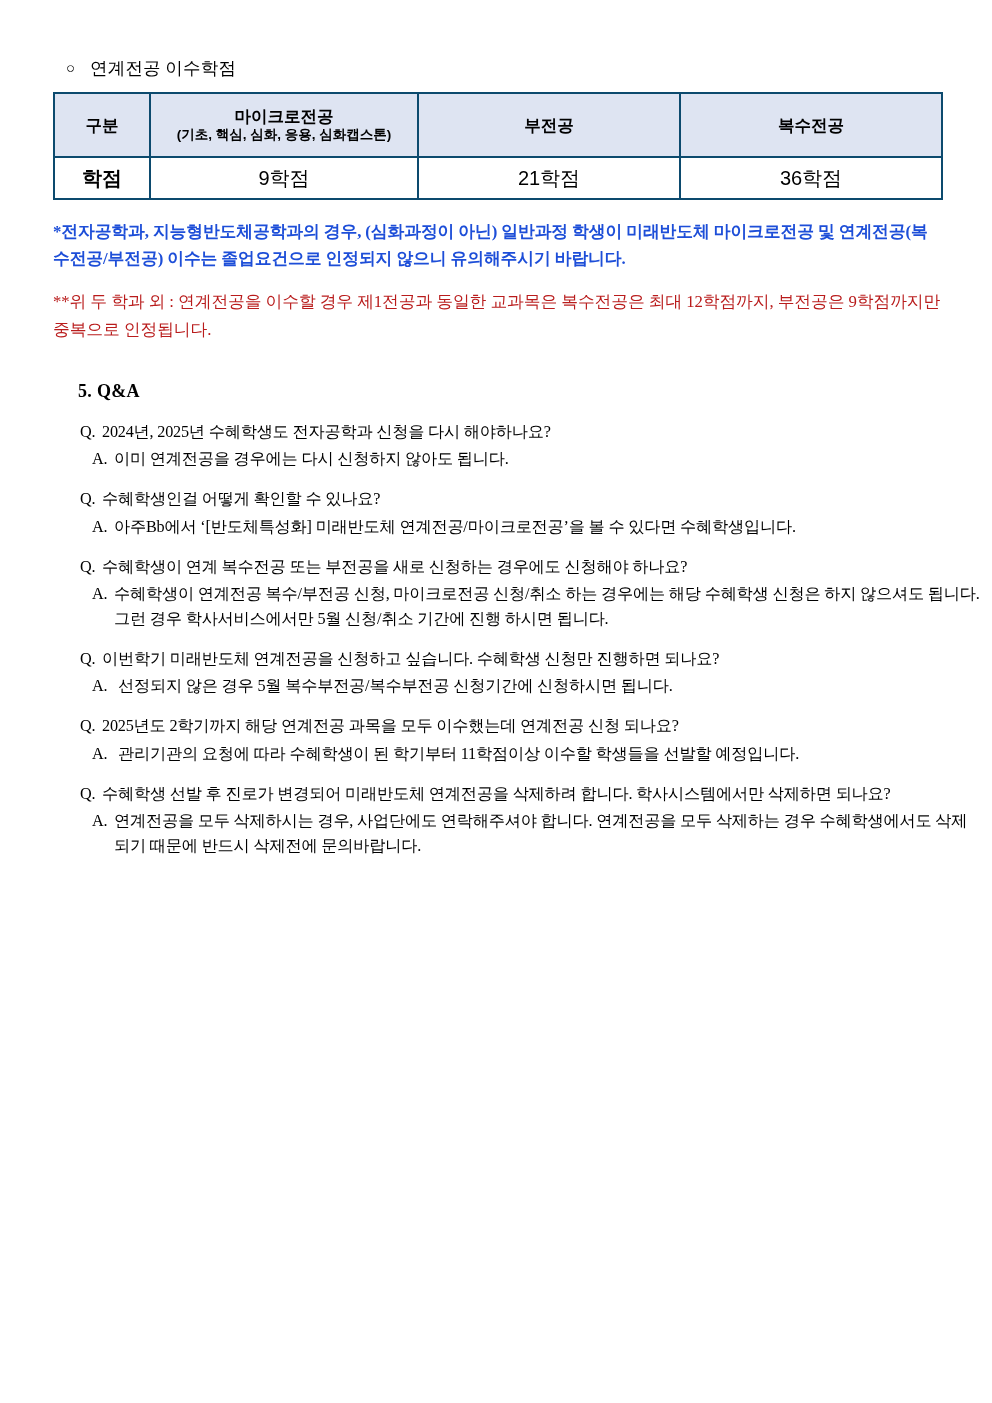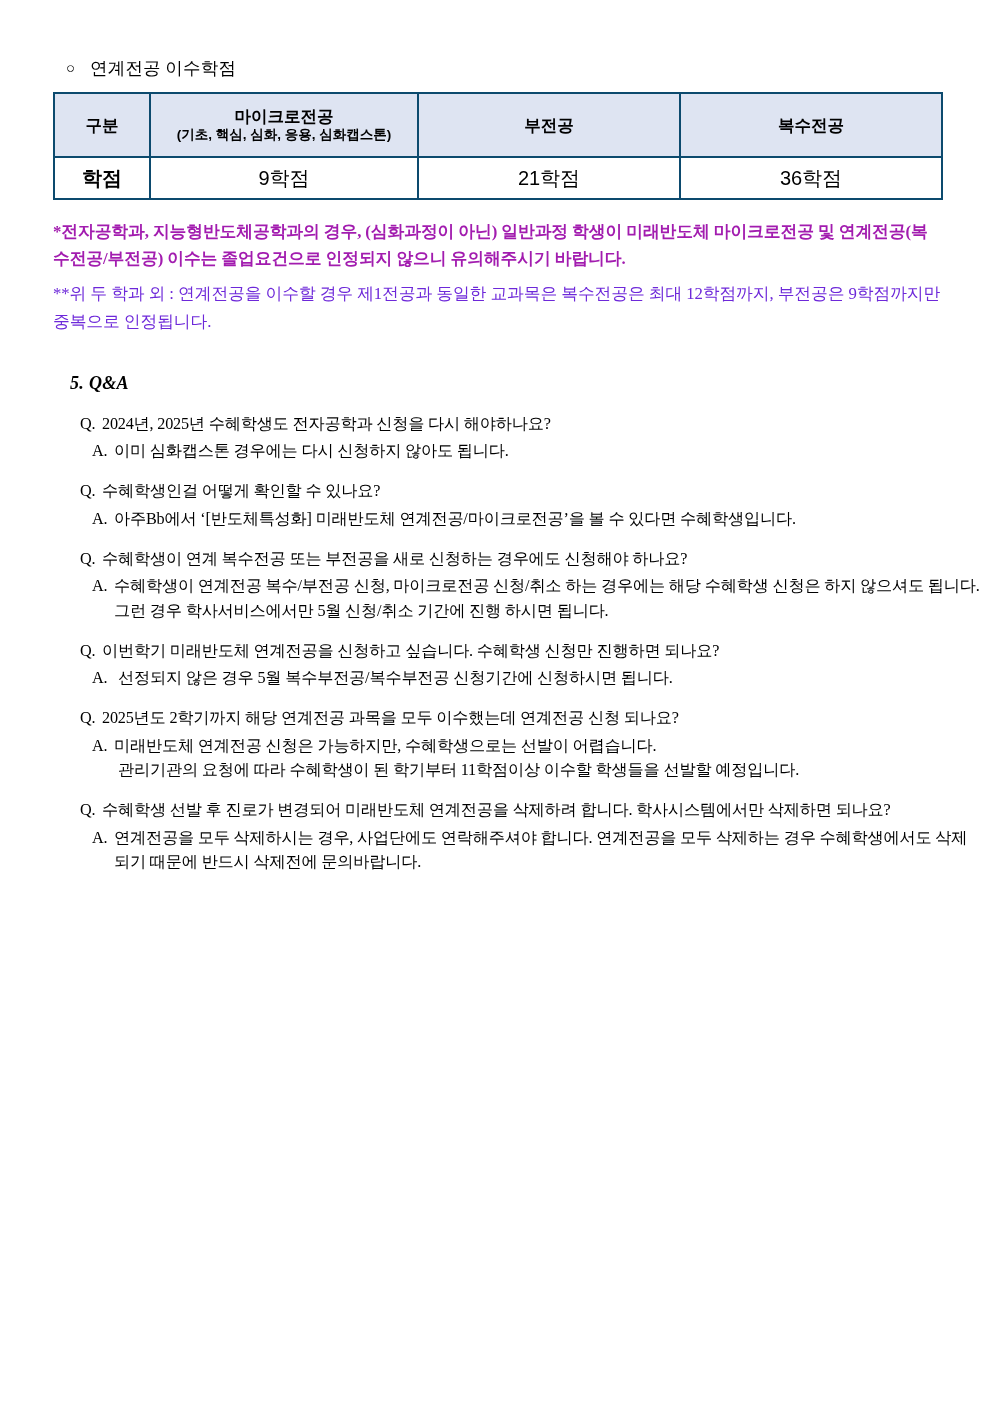--- a/index.html
+++ b/index.html
@@ -77,43 +77,42 @@
   table.credits tbody td.rowhead {
     font-weight: bold;
   }
   .col-gubun { width: 96px; }
   .col-micro { width: 268px; }
   .col-bu    { width: 262px; }
   .col-bok   { width: 262px; }
 
   
   .note-red {
-    color: #a21caf;
+    color: #1d4ed8;
     font-weight: bold;
     font-size: 16.8px;
     line-height: 1.62;
-    margin: 18px 0 8px 1px;
+    margin: 18px 0 16px 1px;
     width: 890px;
     letter-spacing: -0.1px;
   }
   .note-black {
-    color: #6d28d9;
+    color: #b91c1c;
     font-size: 16.8px;
     line-height: 1.62;
     margin: 2px 0 0 1px;
     width: 890px;
     letter-spacing: -0.1px;
   }
 
   
   .qa-title {
     font-size: 18px;
-    margin: 38px 0 18px 18px;
+    margin: 38px 0 18px 26px;
     letter-spacing: 0.3px;
-    font-style: italic;
   }
   .qa-list {
     margin: 0 0 0 28px;
     width: 902px;
   }
   .qa-block {
     margin-bottom: 16px;
   }
   .qa-line {
     font-size: 16.2px;
@@ -205,21 +204,21 @@
 
   <div class="qa-list">
 
     <div class="qa-block">
       <div class="qa-line question">
         <span class="tag">Q.</span>
         <span class="txt">2024년, 2025년 수혜학생도 전자공학과 신청을 다시 해야하나요?</span>
       </div>
       <div class="qa-line answer">
         <span class="tag">A.</span>
-        <span class="txt">이미 심화캡스톤 경우에는 다시 신청하지 않아도 됩니다.</span>
+        <span class="txt">이미 연계전공을 경우에는 다시 신청하지 않아도 됩니다.</span>
       </div>
     </div>
 
     <div class="qa-block">
       <div class="qa-line question">
         <span class="tag">Q.</span>
         <span class="txt">수혜학생인걸 어떻게 확인할 수 있나요?</span>
       </div>
       <div class="qa-line answer">
         <span class="tag">A.</span>
@@ -252,21 +251,20 @@
     </div>
 
     <div class="qa-block">
       <div class="qa-line question">
         <span class="tag">Q.</span>
         <span class="txt">2025년도 2학기까지 해당 연계전공 과목을 모두 이수했는데 연계전공 신청 되나요?</span>
       </div>
       <div class="qa-line answer">
         <span class="tag">A.</span>
         <span class="txt">
-          <span class="cont2">미래반도체 연계전공 신청은 가능하지만, 수혜학생으로는 선발이 어렵습니다.</span>
           <span class="cont">관리기관의 요청에 따라 수혜학생이 된 학기부터 11학점이상 이수할 학생들을 선발할 예정입니다.</span>
         </span>
       </div>
     </div>
 
     <div class="qa-block">
       <div class="qa-line question">
         <span class="tag">Q.</span>
         <span class="txt">수혜학생 선발 후 진로가 변경되어 미래반도체 연계전공을 삭제하려 합니다. 학사시스템에서만 삭제하면 되나요?</span>
       </div>

